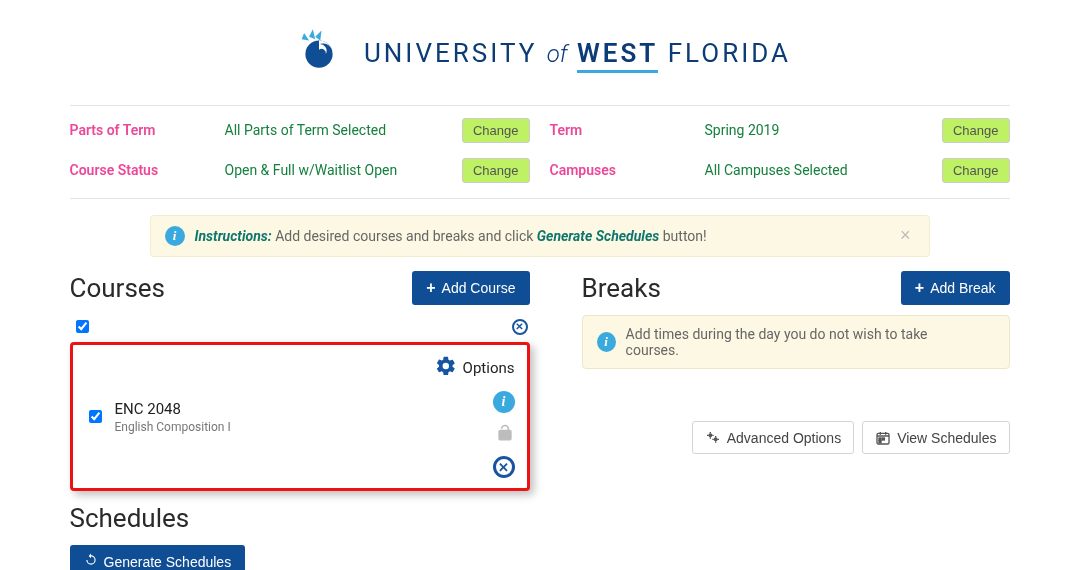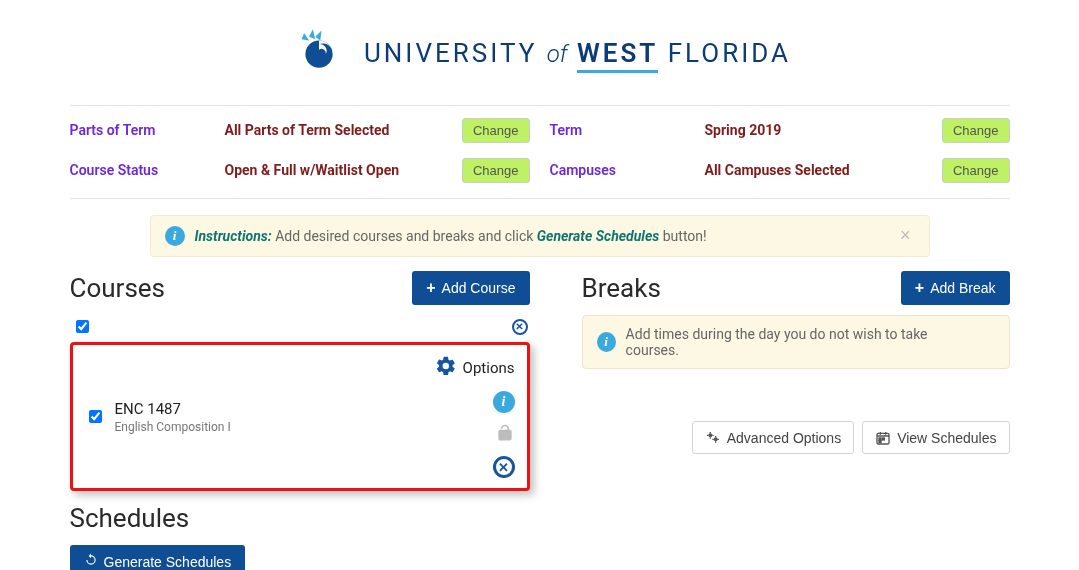--- a/index.html
+++ b/index.html
@@ -14,22 +14,22 @@
   .logo-wrap { text-align: center; margin-bottom: 20px; }
   .logo { display: inline-flex; align-items: center; gap: 14px; }
   .logo-text { font-size: 26px; font-weight: 400; color: #0c3c77; letter-spacing: 3px; }
   .logo-text .of { font-style: italic; font-weight: 300; text-transform: lowercase; font-size: 24px; letter-spacing: 0; vertical-align: baseline; }
   .logo-text .west { font-weight: 600; border-bottom: 3px solid #3aa9dd; padding-bottom: 2px; }
   hr.top { border: none; border-top: 1px solid #e4e4e4; margin: 10px 0 6px 0; }
 
   .filters { display: flex; gap: 20px; }
   .filter-col { flex: 1; display: flex; flex-direction: column; gap: 4px; }
   .filter-row { display: flex; align-items: center; height: 36px; }
-  .filter-label { width: 155px; font-weight: 600; color: #6d28d9; }
-  .filter-value { flex: 1; color: #7f1d1d; font-weight: bold; }
+  .filter-label { width: 155px; font-weight: 600; color: #ec4899; }
+  .filter-value { flex: 1; color: #15803d; }
   .btn-change {
     background: #bef264; border: 1px solid #ccc; color: #555;
     padding: 4px 10px; font-size: 13px; border-radius: 3px; cursor: pointer;
   }
   hr.bottom { border: none; border-top: 1px solid #e4e4e4; margin: 10px 0 16px 0; }
 
   .alert {
     position: relative;
     background: #fcf8e3;
     border: 1px solid #f3eccf;
@@ -190,21 +190,21 @@
       </div>
 
       <div class="course-top-row">
         <input type="checkbox" class="checkbox" checked="" style="">
         <span class="x-circle small">✕</span>
       </div>
 
       <div class="course-card">
         <input type="checkbox" class="checkbox" checked="" style="">
         <div class="course-body">
-          <div class="course-code">ENC 1487</div>
+          <div class="course-code">ENC 2048</div>
           <div class="course-name">English Composition I</div>
         </div>
         <div class="course-actions">
           <span class="options-link">
             <span>
               <svg width="22" height="22" viewBox="0 0 24 24" fill="#1755a2">
                   <path d="M19.14,12.94a7,7,0,0,0,.05-.94,7,7,0,0,0-.05-.94l2.11-1.65a.5.5,0,0,0,.12-.64l-2-3.46a.5.5,0,0,0-.61-.22l-2.49,1a7,7,0,0,0-1.62-.94l-.38-2.65A.5.5,0,0,0,13.78,2H9.78a.5.5,0,0,0-.49.42L8.91,5.07a7,7,0,0,0-1.62.94l-2.49-1a.5.5,0,0,0-.61.22l-2,3.46a.5.5,0,0,0,.12.64L4.42,11a7,7,0,0,0,0,1.88L2.31,14.53a.5.5,0,0,0-.12.64l2,3.46a.5.5,0,0,0,.61.22l2.49-1a7,7,0,0,0,1.62.94l.38,2.65a.5.5,0,0,0,.49.42h4a.5.5,0,0,0,.49-.42l.38-2.65a7,7,0,0,0,1.62-.94l2.49,1a.5.5,0,0,0,.61-.22l2-3.46a.5.5,0,0,0-.12-.64ZM11.78,15.5A3.5,3.5,0,1,1,15.28,12,3.5,3.5,0,0,1,11.78,15.5Z"></path>
                 </svg>
             </span>
             <span>Options</span>

